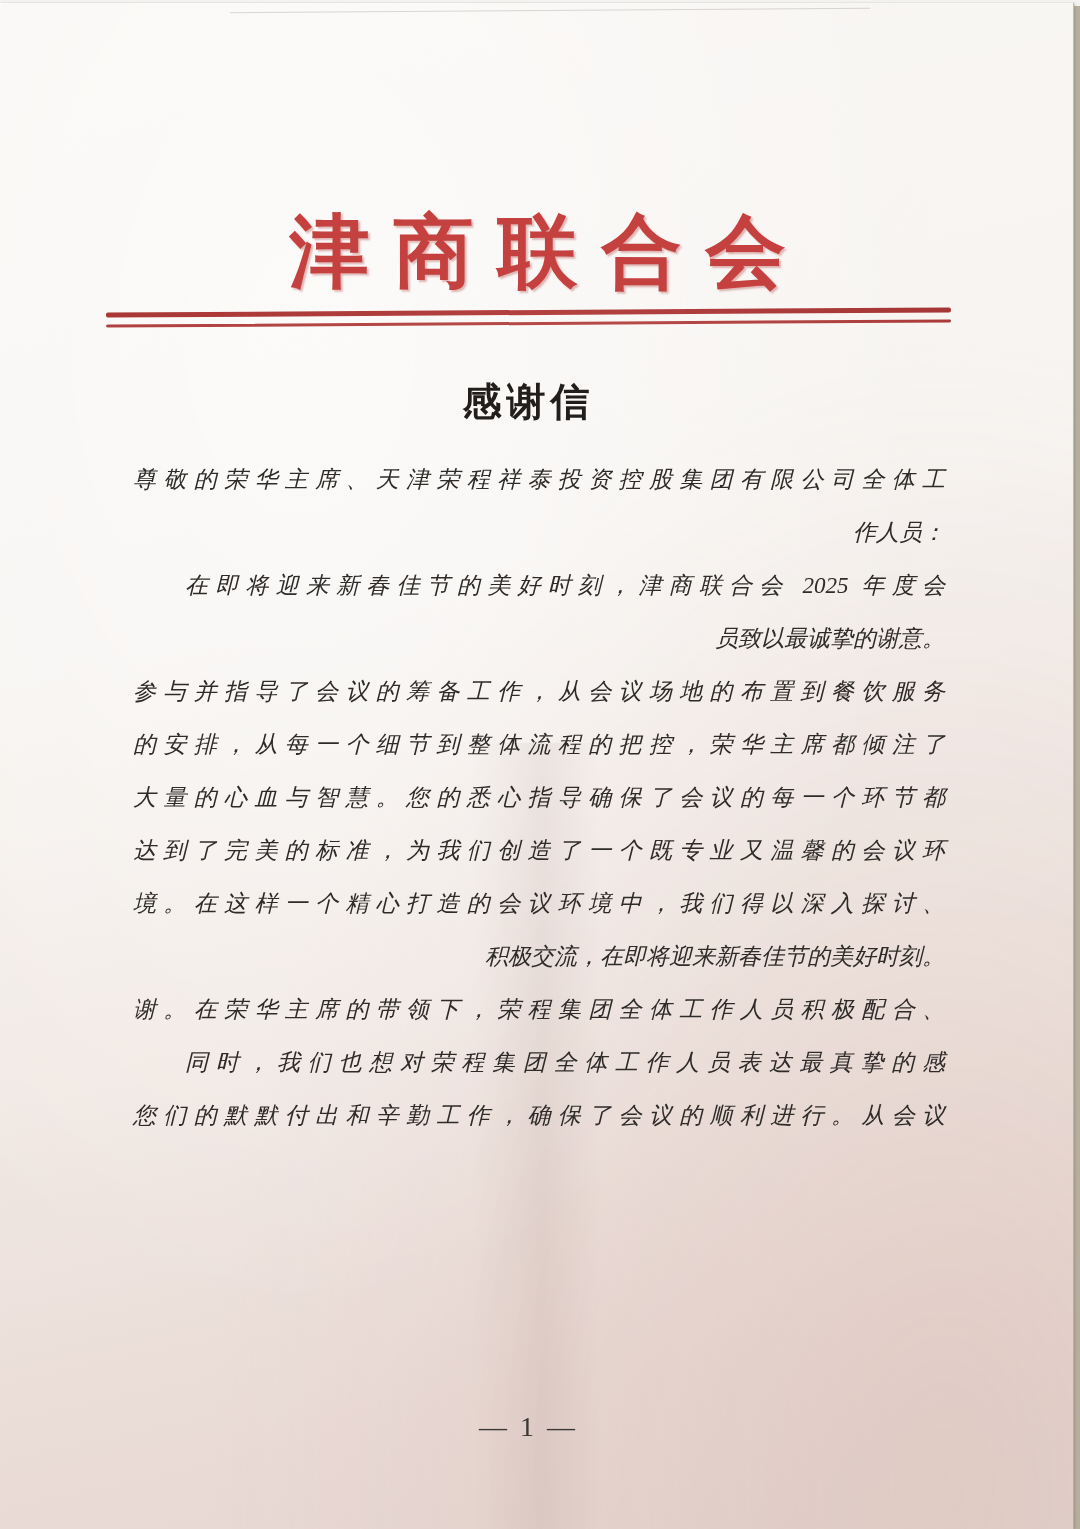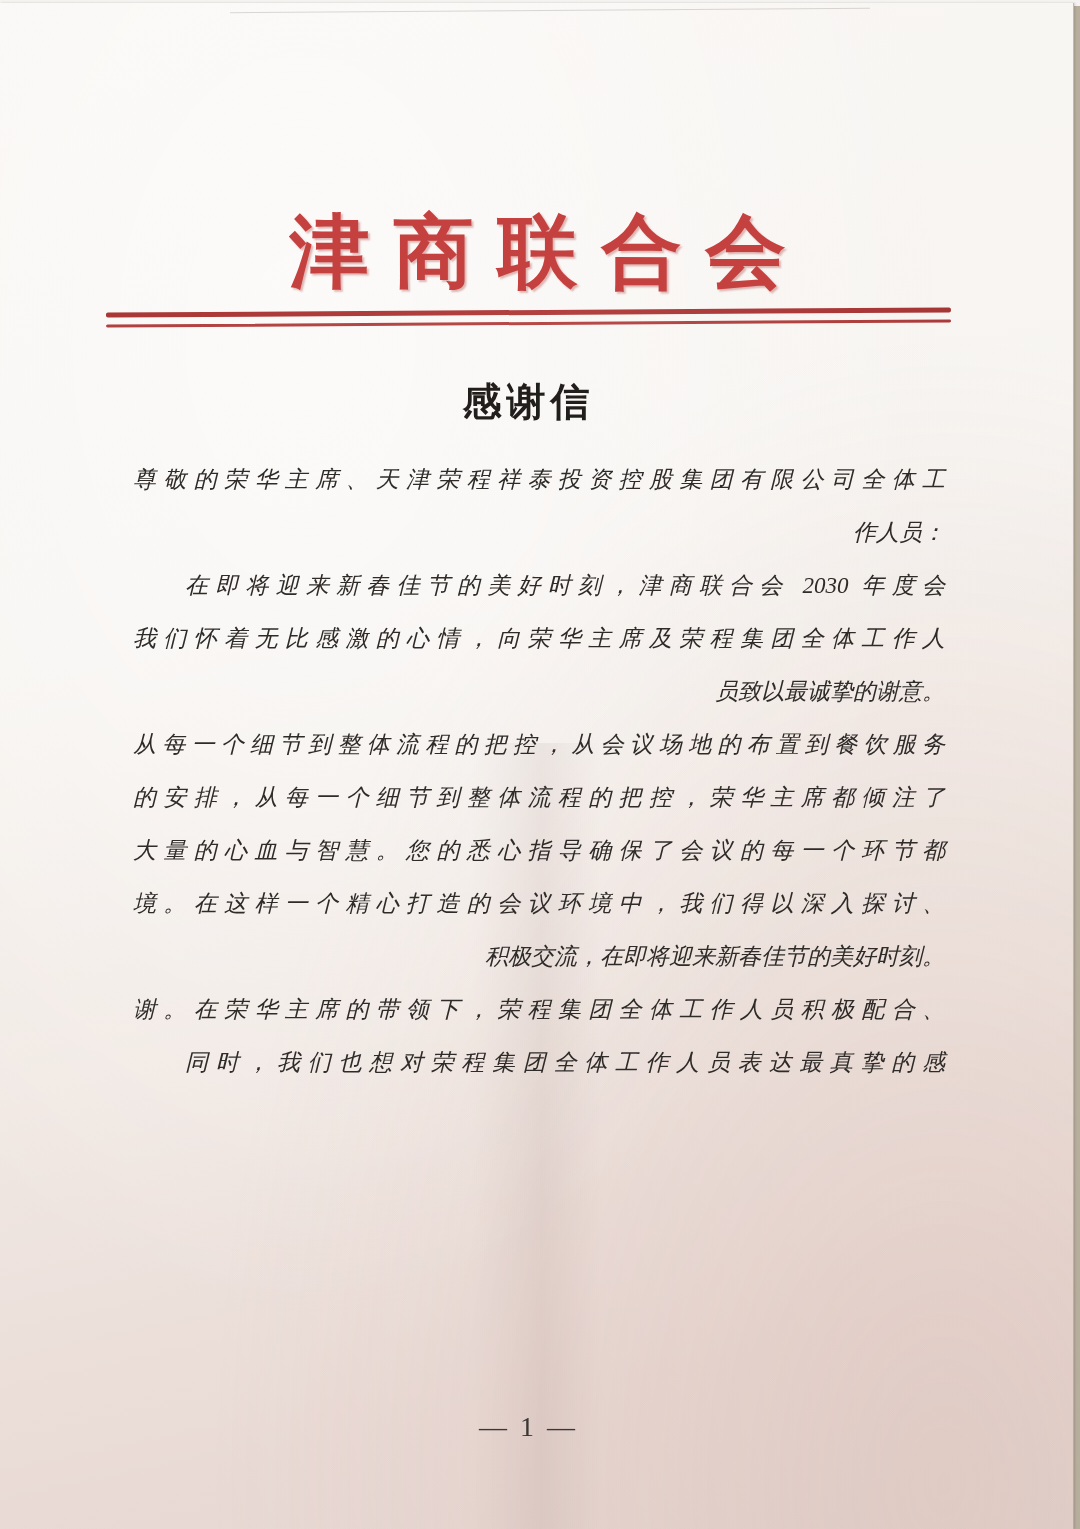--- a/index.html
+++ b/index.html
@@ -150,27 +150,28 @@
     <div class="rules">
       <div class="rule-thick"></div>
       <div class="rule-thin"></div>
     </div>
 
     <div class="doc-title">感谢信</div>
 
     <div class="letter-body">
       <div class="line j">尊敬的荣华主席、天津荣程祥泰投资控股集团有限公司全体工</div>
       <div class="line">作人员：</div>
-      <div class="line j indent">在即将迎来新春佳节的美好时刻，津商联合会 2030 年度会</div>
-      <div class="line j">我们怀着无比感激的心情，向荣华主席及荣程集团全体工作人</div>
+      <div class="line j indent">在即将迎来新春佳节的美好时刻，津商联合会 2025 年度会</div>
       <div class="line">员致以最诚挚的谢意。</div>
-      <div class="line j">从每一个细节到整体流程的把控，从会议场地的布置到餐饮服务</div>
+      <div class="line j">参与并指导了会议的筹备工作，从会议场地的布置到餐饮服务</div>
       <div class="line j">的安排，从每一个细节到整体流程的把控，荣华主席都倾注了</div>
       <div class="line j">大量的心血与智慧。您的悉心指导确保了会议的每一个环节都</div>
+      <div class="line j">达到了完美的标准，为我们创造了一个既专业又温馨的会议环</div>
       <div class="line j">境。在这样一个精心打造的会议环境中，我们得以深入探讨、</div>
       <div class="line">积极交流，在即将迎来新春佳节的美好时刻。</div>
       <div class="line j">谢。在荣华主席的带领下，荣程集团全体工作人员积极配合、</div>
       <div class="line j indent">同时，我们也想对荣程集团全体工作人员表达最真挚的感</div>
+      <div class="line j">您们的默默付出和辛勤工作，确保了会议的顺利进行。从会议</div>
     </div>
 
     <div class="page-number">— 1 —</div>
   </div>
 </div>
 
 </body></html>

